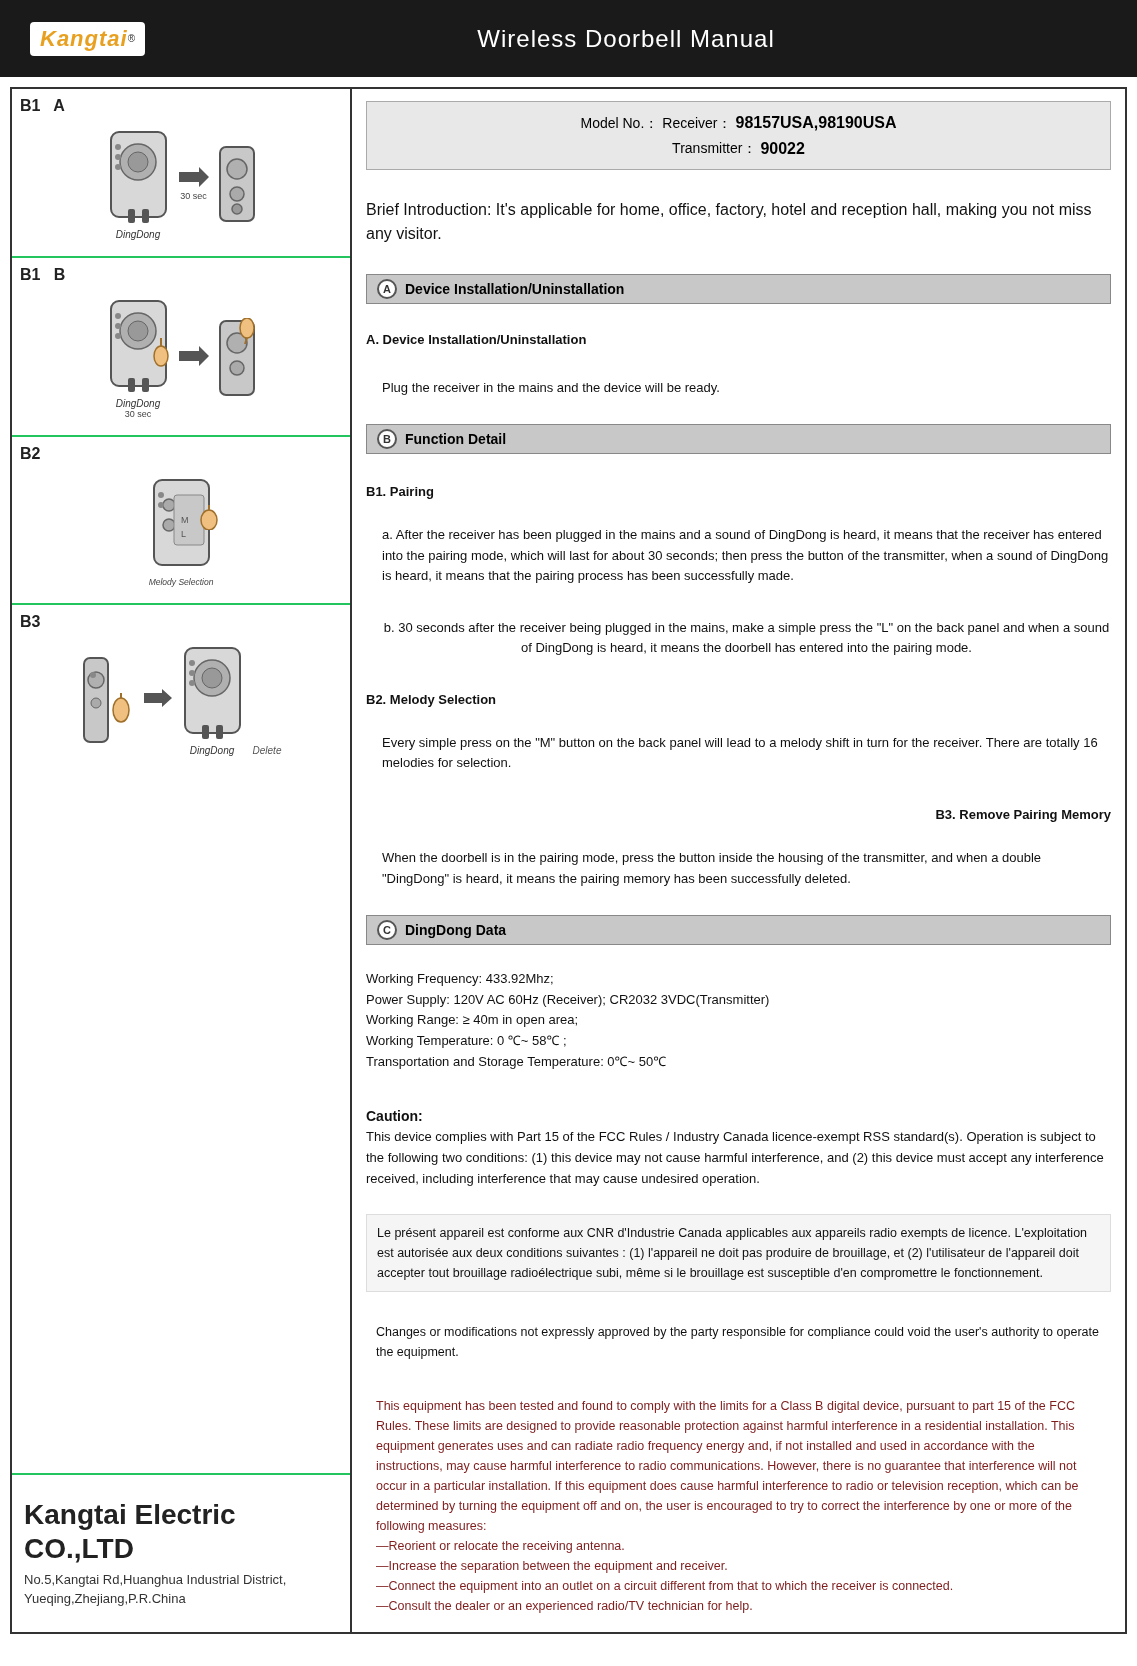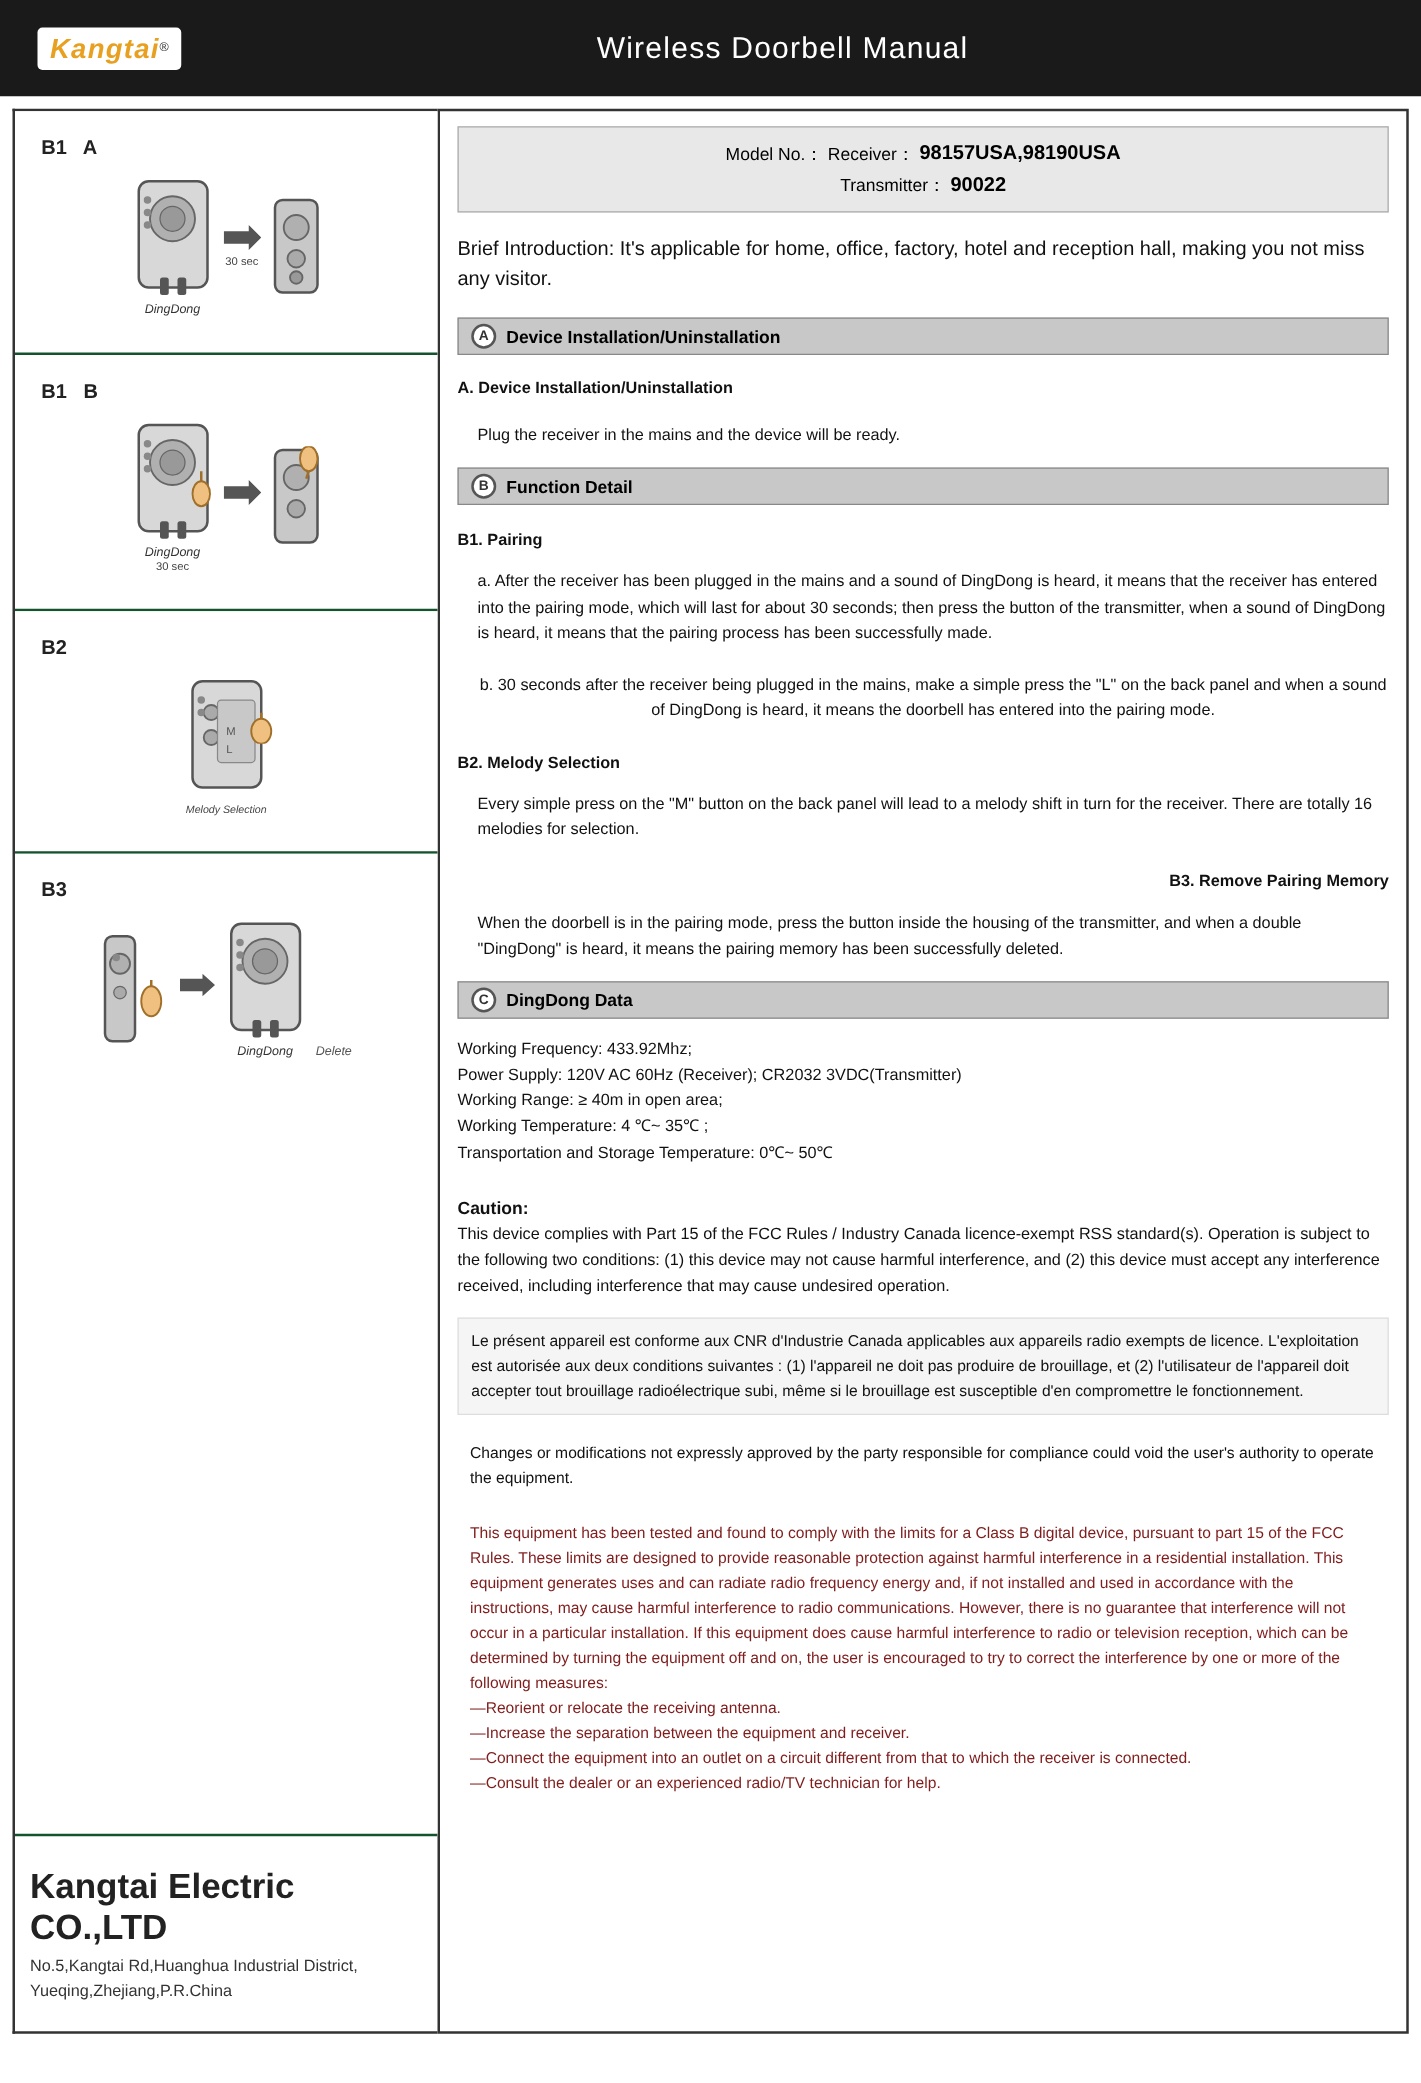--- a/index.html
+++ b/index.html
@@ -64,22 +64,22 @@
     .left-panel {
       width: 340px;
       min-width: 340px;
       border: 2px solid #333;
       border-right: none;
       display: flex;
       flex-direction: column;
     }
 
     .diagram-section {
-      border-bottom: 2px solid #14532d;
-      padding: 21px;
+      border-bottom: 2px solid #22c55e;
+      padding: 8px;
       background: #fff;
       position: relative;
     }
     .diagram-section:last-child { border-bottom: none; }
 
     .section-label {
       font-weight: bold;
       font-size: 16px;
       color: #222;
       margin-bottom: 4px;
@@ -103,21 +103,21 @@
       line-height: 1.5;
     }
 
     
     .right-panel {
       flex: 1;
       border: 2px solid #333;
       padding: 12px 14px;
       display: flex;
       flex-direction: column;
-      gap: 14px;
+      gap: 24px;
     }
 
     
     .model-box {
       background: #e8e8e8;
       border: 1px solid #aaa;
       padding: 8px 14px;
       font-size: 14px;
       line-height: 1.6;
     }
@@ -451,21 +451,21 @@
 
     <div class="section-header">
       <div class="section-circle">C</div>
       <span>DingDong Data</span>
     </div>
 
     <div class="tech-data">
       <div>Working Frequency: 433.92Mhz;</div>
       <div>Power Supply: 120V AC 60Hz  (Receiver); CR2032 3VDC(Transmitter)</div>
       <div>Working Range:    ≥  40m in open area;</div>
-      <div>Working Temperature: 4 ℃~  35℃ ;</div>
+      <div>Working Temperature: 0 ℃~  58℃ ;</div>
       <div>Transportation and Storage Temperature:  0℃~  50℃</div>
     </div>
 
     <div class="caution-section" style="margin-top:8px;">
       <div class="caution-title">Caution:</div>
       <div style="font-size:13px;line-height:1.6;">This device complies with Part 15 of the FCC Rules / Industry Canada licence-exempt RSS standard(s). Operation is subject to the following two conditions: (1) this device may not cause harmful interference, and (2) this device must accept any interference received, including interference that may cause undesired operation.</div>
     </div>
 
     <div class="fcc-text">Le présent appareil est conforme aux CNR d'Industrie Canada applicables aux appareils radio exempts de licence. L'exploitation est autorisée aux deux conditions suivantes : (1) l'appareil ne doit pas produire de brouillage, et (2) l'utilisateur de l'appareil doit accepter tout brouillage radioélectrique subi, même si le brouillage est susceptible d'en compromettre le fonctionnement.</div>
 

